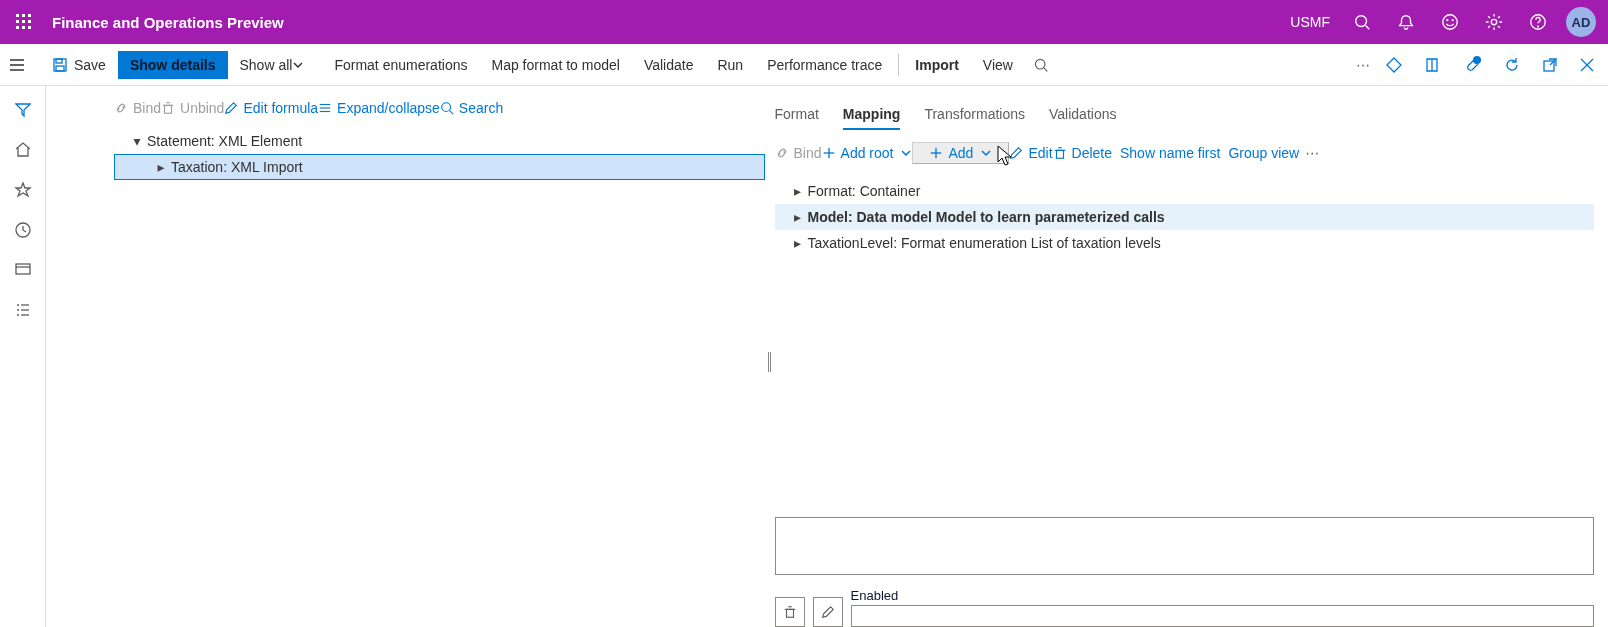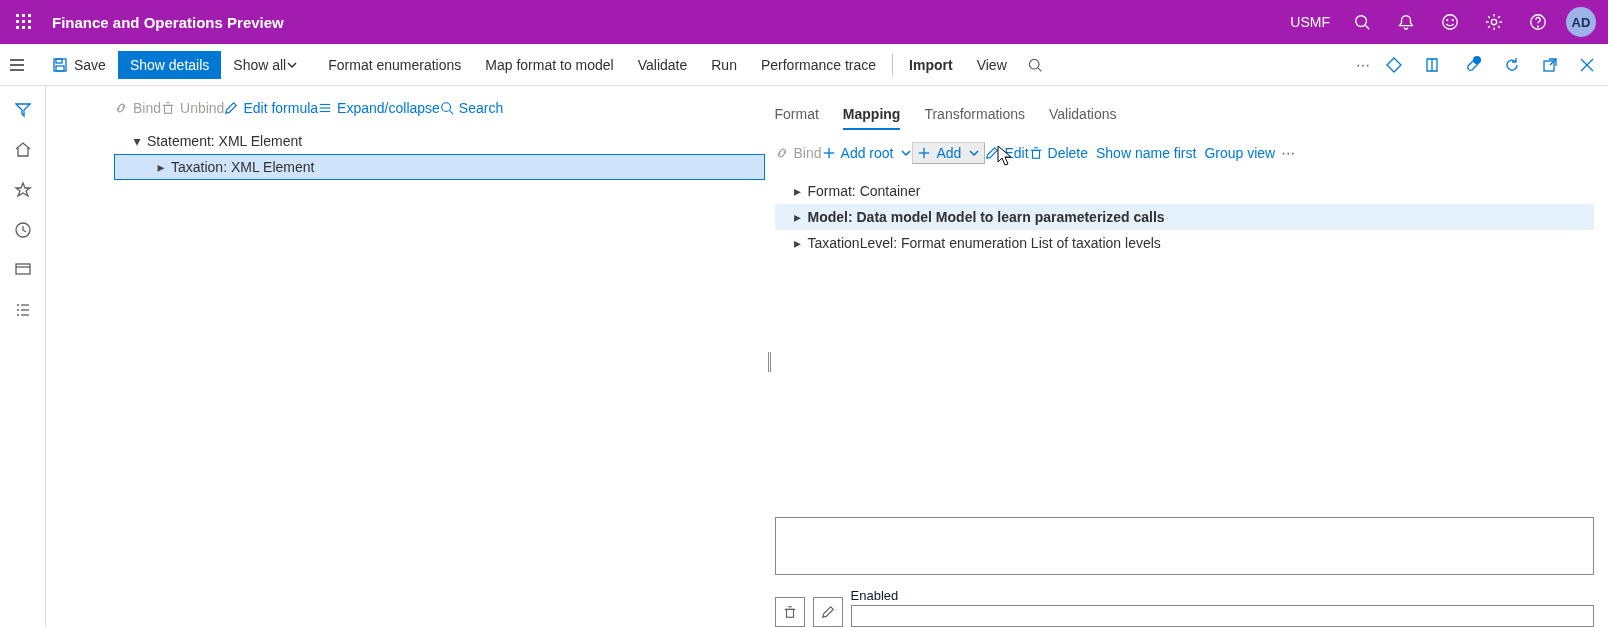--- a/index.html
+++ b/index.html
@@ -7,21 +7,21 @@
   .titlebar { height: 44px; background: #a21caf; color: #fff; display: flex; align-items: center; padding: 0 6px; }
   .waffle { width: 36px; height: 36px; display: flex; align-items: center; justify-content: center; cursor: pointer; }
   .title { font-size: 15px; margin-left: 10px; font-weight: 600; }
   .tb-spacer { flex: 1; }
   .tb-btn { width: 44px; height: 44px; display: flex; align-items: center; justify-content: center; cursor: pointer; color: #fff; }
   .tb-text { padding: 0 10px; font-size: 14px; }
   .avatar { width: 30px; height: 30px; border-radius: 50%; background: #9cb3e8; color: #1a2b5c; display: flex; align-items: center; justify-content: center; font-size: 13px; font-weight: 600; margin: 0 6px; }
 
   .commandbar { height: 42px; border-bottom: 1px solid #e1dfdd; display: flex; align-items: center; background: #fff; }
   .cmd-item { height: 28px; display: flex; align-items: center; padding: 0 12px; cursor: pointer; color: #323130; white-space: nowrap; }
-  .cmd-item.primary { background: #0078d4; color: #ffffff; }
+  .cmd-item.primary { background: #0078d4; color: #0f172a; font-weight: bold; }
   .cmd-item svg { margin-right: 6px; }
   .cmd-item.icon-only { padding: 0 8px; }
   .cmd-sep { width: 1px; height: 22px; background: #c8c6c4; margin: 0 4px; }
 
   .body { display: flex; height: calc(100% - 86px); }
   .rail { width: 46px; border-right: 1px solid #e1dfdd; display: flex; flex-direction: column; align-items: center; padding-top: 4px; }
   .rail-btn { width: 40px; height: 40px; display: flex; align-items: center; justify-content: center; cursor: pointer; color: #605e5c; }
   .rail-btn.blue { color: #0078d4; }
 
   .content { flex: 1; display: flex; flex-direction: column; padding: 10px 0 0 0; overflow: hidden; }
@@ -59,21 +59,21 @@
   .more-icon { color: #605e5c; cursor: pointer; padding: 0 6px; }
 
   .bottom-area { position: absolute; left: 0; right: 14px; bottom: 0; padding-left: 0; }
   .big-input { width: 100%; height: 58px; border: 1px solid #8a8886; background: #fff; resize: none; margin-bottom: 10px; }
   .row2 { display: flex; align-items: flex-end; gap: 8px; }
   .square-btn { width: 30px; height: 30px; border: 1px solid #8a8886; display: flex; align-items: center; justify-content: center; cursor: pointer; color: #605e5c; background: #fff; }
   .enabled-block { flex: 1; }
   .enabled-label { font-size: 13px; color: #0f172a; margin-bottom: 2px; display: block; }
   .enabled-input { width: 100%; height: 22px; border: 1px solid #8a8886; }
 
-  .hover-btn { background: #ededed; border-top: 1px solid #d0d0d0; border-left: 1px solid #d0d0d0; border-bottom: 1px solid #b0b0b0; border-right: 1px solid #b0b0b0; padding: 2px 4px; }
+  .hover-btn { background: #ededed; border-top: 1px solid #d0d0d0; border-left: 1px solid #d0d0d0; border-bottom: 1px solid #b0b0b0; border-right: 1px solid #b0b0b0; padding: 2px 16px; }
 
   .cursor { position: absolute; pointer-events: none; }
 </style>
 </head>
 <body>
 
 <div class="titlebar">
   <div class="waffle">
     <svg width="16" height="16" viewBox="0 0 16 16">
         <g fill="#fff">
@@ -306,21 +306,21 @@
               <span>Search</span>
             </span>
         </div>
         <div class="tree">
           <div class="tree-row indent-1">
             <span class="twisty">▾</span>
             <span>Statement: XML Element</span>
           </div>
           <div class="tree-row indent-2 selected">
             <span class="twisty">▸</span>
-            <span>Taxation: XML Element</span>
+            <span>Taxation: XML Import</span>
           </div>
         </div>
       </div>
 
       <div class="splitter">
         <div class="splitter-inner">
             <div></div>
             <div></div>
           </div>
       </div>

